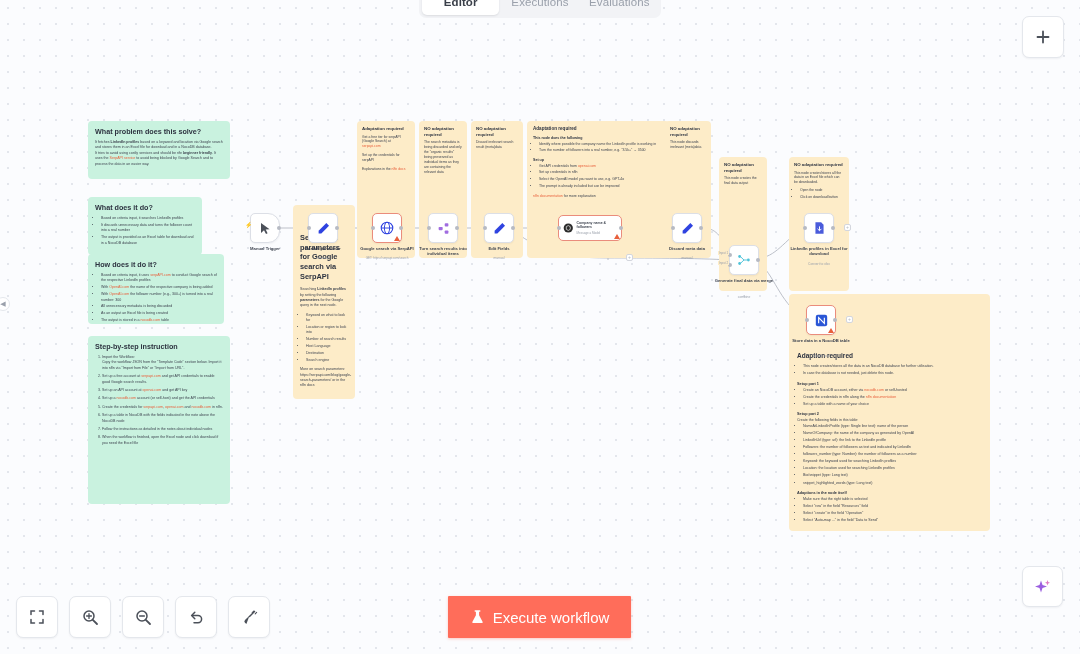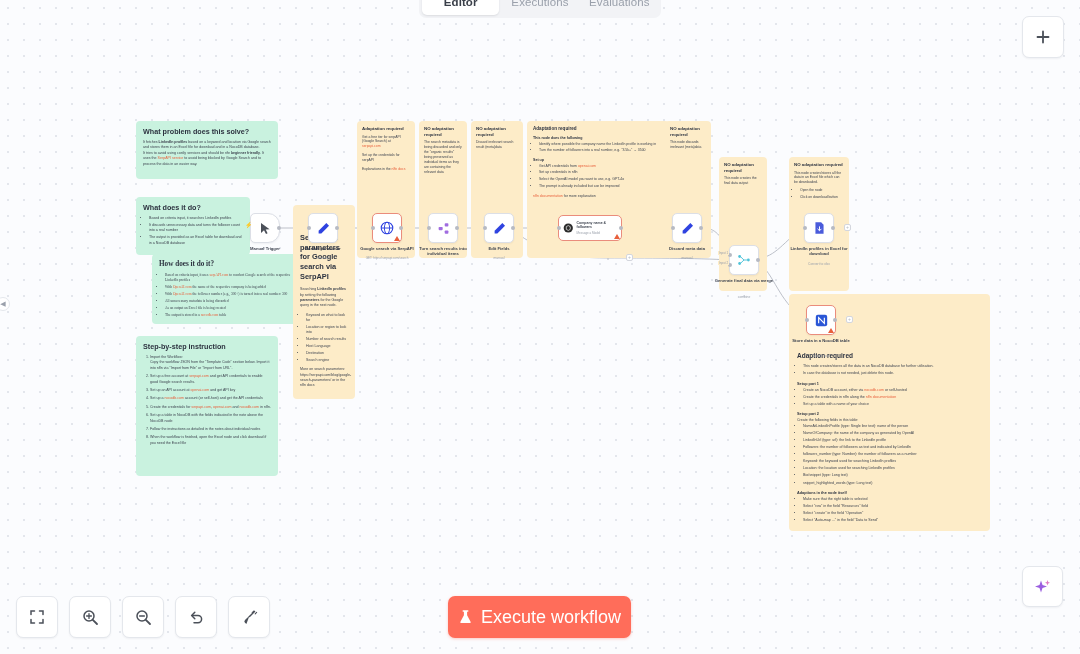--- a/index.html
+++ b/index.html
@@ -42,39 +42,39 @@
   }
   #add-node-btn { left: 1022px; top: 16px; width: 42px; height: 42px; }
   #ai-assist-btn { left: 1022px; top: 566px; width: 41px; height: 41px; }
 
   .toolbar { position: absolute; left: 16px; top: 596px; display: flex; gap: 11px; z-index: 30; }
   .toolbar .sq-btn { position: relative; left: auto; top: auto; width: 42px; height: 42px; }
 
   #execute-btn {
     position: absolute; left: 448px; top: 596px;
     width: 183px; height: 42px;
-    background: #ff6d5a; border: none; border-radius: 7px;
-    color: #fff; font-size: 18px; font-family: "Liberation Sans", sans-serif;
+    background: #ff6d5a; border: none; border-radius: 1px;
+    color: #fff; font-size: 15px; font-family: "Liberation Sans", sans-serif;
     display: flex; align-items: center; justify-content: center; gap: 8px;
     cursor: pointer; box-shadow: 0 1px 3px rgba(255,109,90,.35);
     z-index: 30;
   }
 
   
   #left-panel-handle {
     position: absolute; left: -4px; top: 297px;
     width: 14px; height: 14px; border-radius: 50%;
     background: #fff; border: 1px solid #e4e7ec;
     display: flex; align-items: center; justify-content: center;
     font-size: 7px; color: #9aa0ab; cursor: pointer; z-index: 25;
   }
 
   
   .note { position: absolute; border-radius: 4px; overflow: hidden; }
-  .note.green { background: #c9f2df; margin-left: 48px; }
+  .note.green { background: #c9f2df; }
   .note.amber { background: #fdecc8; }
   .note h3 {
     font-size: 7.2px; font-weight: 700; color: #2d3340;
     margin: 0 0 4px 0; line-height: 1.25;
   }
   .note p, .note li {
     font-size: 3.6px; color: #3d434f; line-height: 1.5;
   }
   .note ul { margin: 0 0 0 6px; padding: 0; list-style: disc; }
   .note li { margin-bottom: 1.5px; }
@@ -187,35 +187,35 @@
     <div class="inner">
       <h3>What does it do?</h3>
       <ul>
         <li>Based on criteria input, it searches LinkedIn profiles</li>
         <li>It discards unnecessary data and turns the follower count into a real number</li>
         <li>The output is provided as an Excel table for download and in a NocoDB database</li>
       </ul>
     </div>
   </div>
 
-  <div class="note green" id="note-how" style="left:104px; top:254px; width:157px; height:70px;font-family:Liberation Serif, serif;">
+  <div class="note green" id="note-how" style="left:88px; top:254px; width:136px; height:70px;">
     <div class="inner">
       <h3>How does it do it?</h3>
       <ul>
         <li>Based on criteria input, it uses <span class="lnk">serpAPI.com</span> to conduct Google search of the respective LinkedIn profiles</li>
         <li>With <span class="lnk">OpenAI.com</span> the name of the respective company is being added</li>
         <li>With <span class="lnk">OpenAI.com</span> the follower number (e.g., 300+) is turned into a real number: 300</li>
         <li>All unnecessary metadata is being discarded</li>
         <li>As an output an Excel file is being created</li>
         <li>The output is stored in a <span class="lnk">nocodb.com</span> table</li>
       </ul>
     </div>
   </div>
 
-  <div class="note green" id="note-steps" style="left:88px; top:336px; width:142px; height:140px;">
+  <div class="note green" id="note-steps" style="left:88px; top:336px; width:142px; height:168px;">
     <div class="inner">
       <h3>Step-by-step instruction</h3>
       <ol style="margin:0 0 0 7px; padding:0;">
         <li style="font-size:3.6px; line-height:1.5; margin-bottom:3px;">Import the Workflow:<br>Copy the workflow JSON from the "Template Code" section below. Import it into n8n via "Import from File" or "Import from URL".</li>
         <li style="font-size:3.6px; line-height:1.5; margin-bottom:3px;">Set up a free account at <span class="lnk">serpapi.com</span> and get API credentials to enable good Google search results.</li>
         <li style="font-size:3.6px; line-height:1.5; margin-bottom:3px;">Set up an API account at <span class="lnk">openai.com</span> and get API key</li>
         <li style="font-size:3.6px; line-height:1.5; margin-bottom:3px;">Set up a <span class="lnk">nocodb.com</span> account (or self-host) and get the API credentials</li>
         <li style="font-size:3.6px; line-height:1.5; margin-bottom:3px;">Create the credentials for <span class="lnk">serpapi.com</span>, <span class="lnk">openai.com</span> and <span class="lnk">nocodb.com</span> in n8n.</li>
         <li style="font-size:3.6px; line-height:1.5; margin-bottom:3px;">Set up a table in NocoDB with the fields indicated in the note above the NocoDB node</li>
         <li style="font-size:3.6px; line-height:1.5; margin-bottom:3px;">Follow the instructions as detailed in the notes about individual nodes</li>

